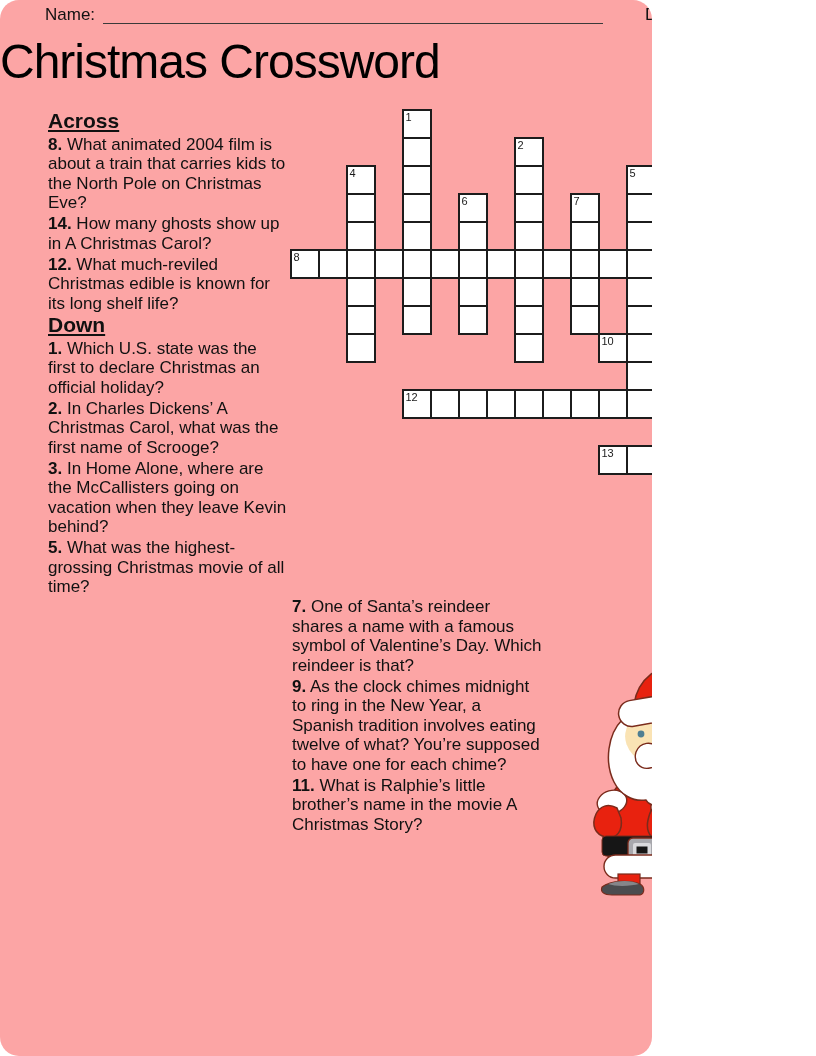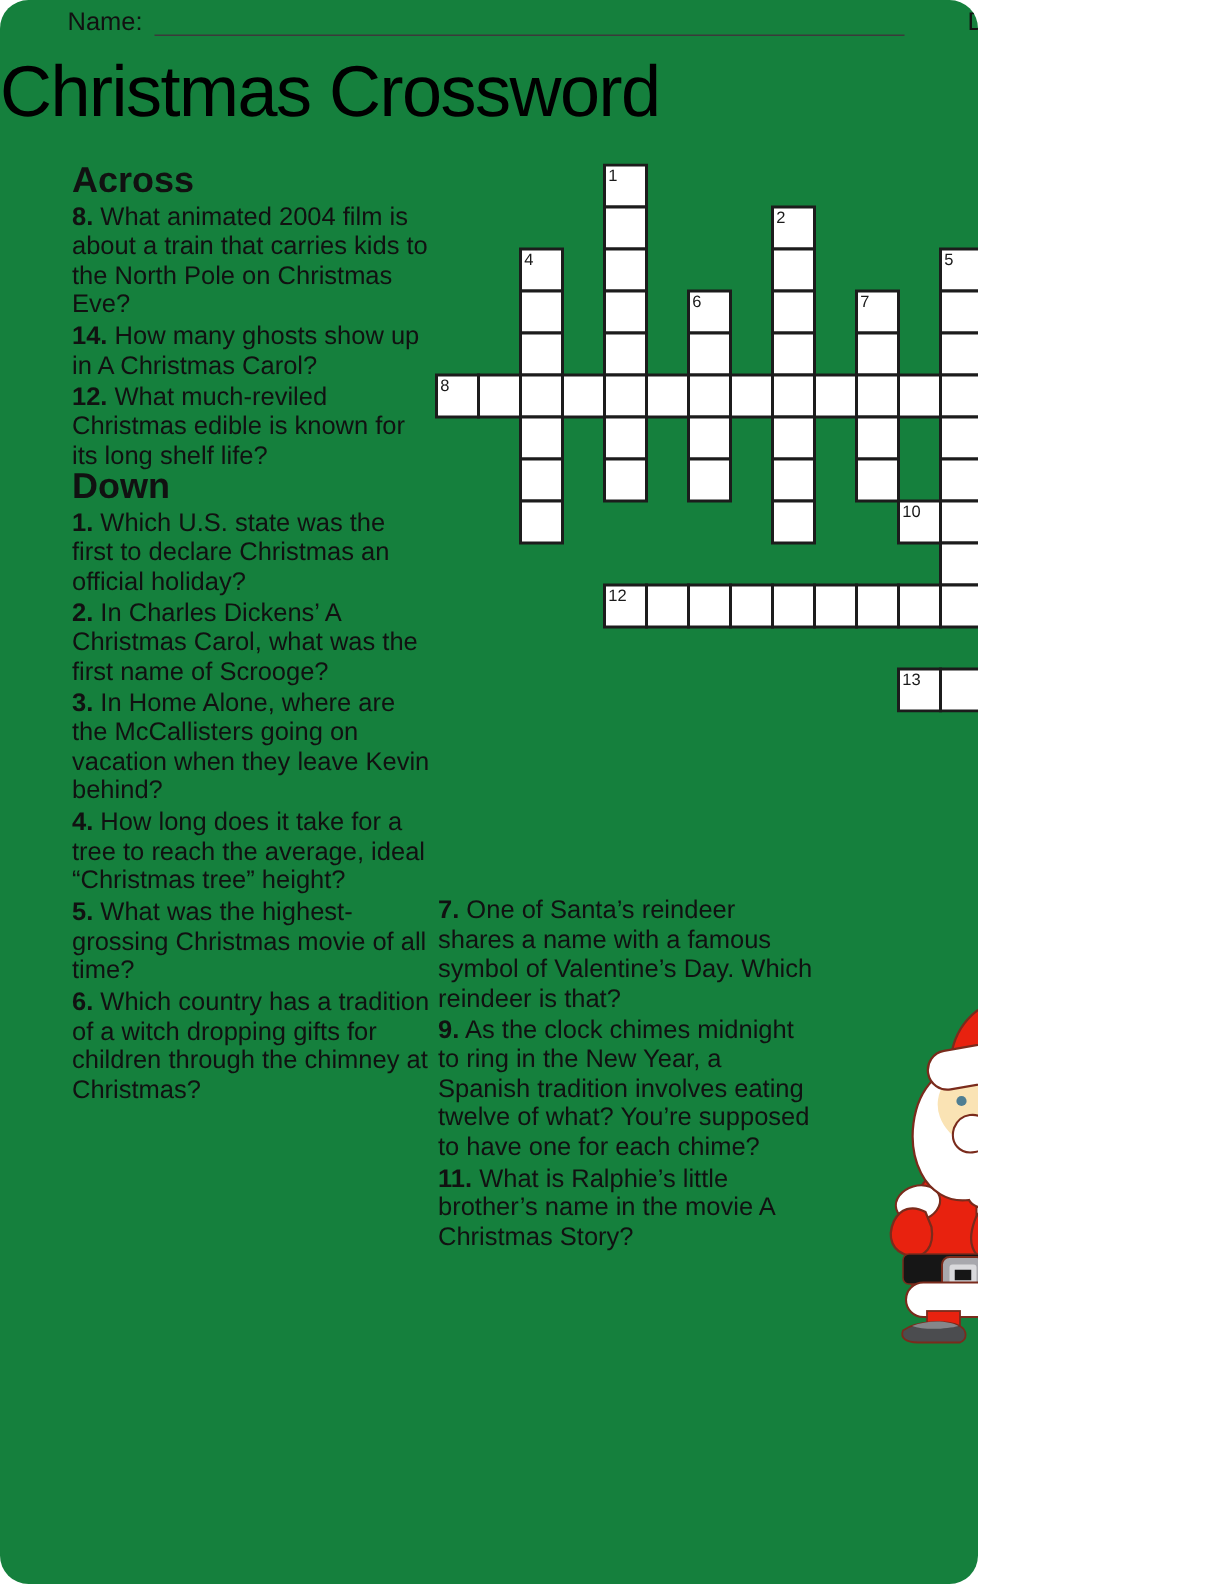--- a/index.html
+++ b/index.html
@@ -1,38 +1,38 @@
 <!DOCTYPE html>
 <html><head>
 <meta charset="utf-8">
 <style>
   * { box-sizing: border-box; }
   html, body { margin:0; padding:0; background:#ffffff; }
   .page {
-    position:relative; width:652px; height:1056px; background:#15803d;
+    position:relative; width:652px; height:1056px; background:#fca5a5;
     font-family:"Liberation Sans", sans-serif; color:#111; overflow:hidden;border-radius:19px;
   }
   .hdr-label { position:absolute; top:5px; font-size:17px; color:#111; }
   #name-label { left:45px; }
   #date-label { left:645px; }
   .write-line { position:absolute; top:8px; height:16px; border-bottom:1.6px solid #3a3a3a; }
   #name-line { left:103px; width:500px; }
   #date-line { left:672px; width:69px; }
   .title {
     position:absolute; top:34px; left:0; width:100%; text-align:left;
     font-size:48px; font-weight:400; letter-spacing:-1px; color:#000;
   }
   #grid-wrap { position:absolute; left:290px; top:109px; }
   .clues { position:absolute; font-size:17px; line-height:19.5px; color:#111; }
   #clues-left  { left:48px;  top:111px; width:240px; }
   #clues-right { left:292px; top:597px; width:252px; }
   .clue { margin:0 0 1.5px 0; }
   .clue b { font-weight:bold; }
   .clue-heading {
-    font-size:24px; font-weight:bold; 
+    font-size:21px; font-weight:bold; text-decoration:underline;
     text-decoration-thickness:2px; text-underline-offset:2px; margin:0 0 4px 0;
   }
   #down-heading { margin-top:2px; }
   #santa { position:absolute; left:588px; top:650px; }
 </style>
 </head>
 <body>
 
 <div class="page">
 
@@ -146,23 +146,21 @@
     <div id="across-list">
         <div class="clue"><b>8.</b> What animated 2004 film is about a train that carries kids to the North Pole on Christmas Eve?</div>
         <div class="clue"><b>14.</b> How many ghosts show up in A Christmas Carol?</div>
         <div class="clue"><b>12.</b> What much-reviled Christmas edible is known for its long shelf life?</div>
       </div>
     <div class="clue-heading" id="down-heading">Down</div>
     <div id="down-list-left">
         <div class="clue"><b>1.</b> Which U.S. state was the first to declare Christmas an official holiday?</div>
         <div class="clue"><b>2.</b> In Charles Dickens’ A Christmas Carol, what was the first name of Scrooge?</div>
         <div class="clue"><b>3.</b> In Home Alone, where are the McCallisters going on vacation when they leave Kevin behind?</div>
-        <div class="clue"><b>4.</b> How long does it take for a tree to reach the average, ideal “Christmas tree” height?</div>
         <div class="clue"><b>5.</b> What was the highest-grossing Christmas movie of all time?</div>
-        <div class="clue"><b>6.</b> Which country has a tradition of a witch dropping gifts for children through the chimney at Christmas?</div>
       </div>
   </div>
 
   <div class="clues" id="clues-right">
     <div id="down-list-right">
         <div class="clue"><b>7.</b> One of Santa’s reindeer shares a name with a famous symbol of Valentine’s Day. Which reindeer is that?</div>
         <div class="clue"><b>9.</b> As the clock chimes midnight to ring in the New Year, a Spanish tradition involves eating twelve of what? You’re supposed to have one for each chime?</div>
         <div class="clue"><b>11.</b> What is Ralphie’s little brother’s name in the movie A Christmas Story?</div>
       </div>
   </div>

